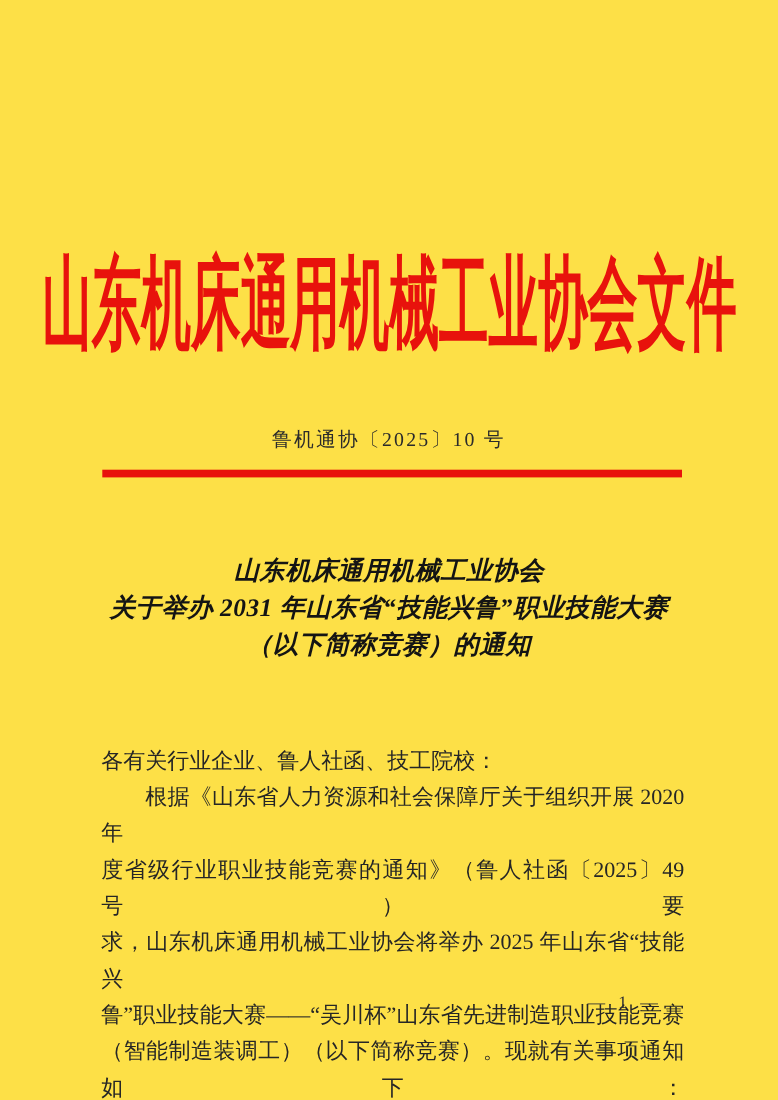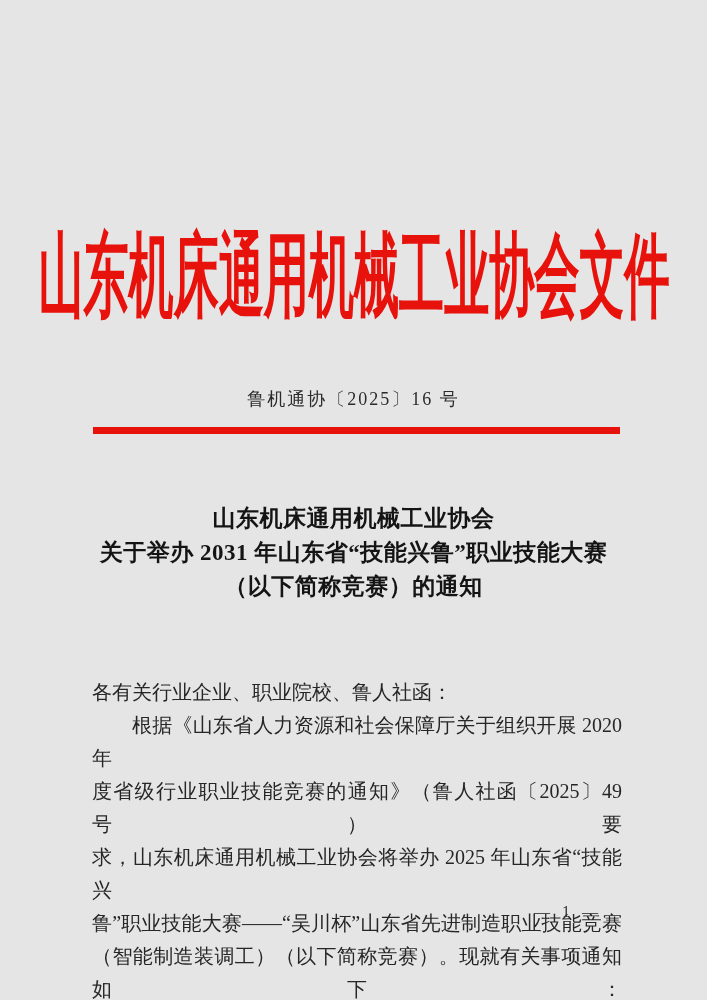--- a/index.html
+++ b/index.html
@@ -2,21 +2,21 @@
 <html><head>
 <meta charset="utf-8">
 <style>
   * { margin: 0; padding: 0; box-sizing: border-box; }
   html, body { background: #ffffff; }
   .page {
     position: relative;
     width: 707px;
     height: 1000px;
     margin: 0 auto;
-    background: #e5e5e5;
+    background: #fde047;
     overflow: hidden;
     font-family: "Liberation Serif", serif;
   }
   
   .red-header {
     position: absolute;
     top: 230px; left: 0; right: 0;
     display: flex;
     justify-content: center;
     color: #e8120c;
@@ -53,20 +53,21 @@
   
   .doc-title {
     position: absolute;
     top: 502px; left: 40px; right: 40px;
     text-align: center;
     font-size: 23px;
     font-weight: bold;
     line-height: 34px;
     color: #141414;
     letter-spacing: 0.5px;
+    font-style: italic;
   }
   
   .body-block {
     position: absolute;
     top: 676px;
     left: 92px;
     width: 530px;
     font-size: 20px;
     line-height: 33px;
     color: #262626;
@@ -94,32 +95,32 @@
 </style>
 </head>
 <body>
 
 <div class="page">
 
   <div class="red-header">
     <span class="stretch">山东机床通用机械工业协会文件</span>
   </div>
 
-  <div class="doc-number">鲁机通协〔2025〕16 号</div>
+  <div class="doc-number">鲁机通协〔2025〕10 号</div>
 
   <div class="red-line"></div>
 
   <div class="doc-title">
     <div>山东机床通用机械工业协会</div>
     <div>关于举办 2031 年山东省“技能兴鲁”职业技能大赛</div>
     <div>（以下简称竞赛）的通知</div>
   </div>
 
   <div class="body-block">
-    <div class="bline salutation">各有关行业企业、职业院校、鲁人社函：</div>
+    <div class="bline salutation">各有关行业企业、鲁人社函、技工院校：</div>
     <div class="bline indent">根据《山东省人力资源和社会保障厅关于组织开展 2020 年</div>
     <div class="bline">度省级行业职业技能竞赛的通知》（鲁人社函〔2025〕49 号）要</div>
     <div class="bline">求，山东机床通用机械工业协会将举办 2025 年山东省“技能兴</div>
     <div class="bline">鲁”职业技能大赛——“吴川杯”山东省先进制造职业技能竞赛</div>
     <div class="bline">（智能制造装调工）（以下简称竞赛）。现就有关事项通知如下：</div>
   </div>
 
   <div class="page-number">— 1 —</div>
 
 </div>

